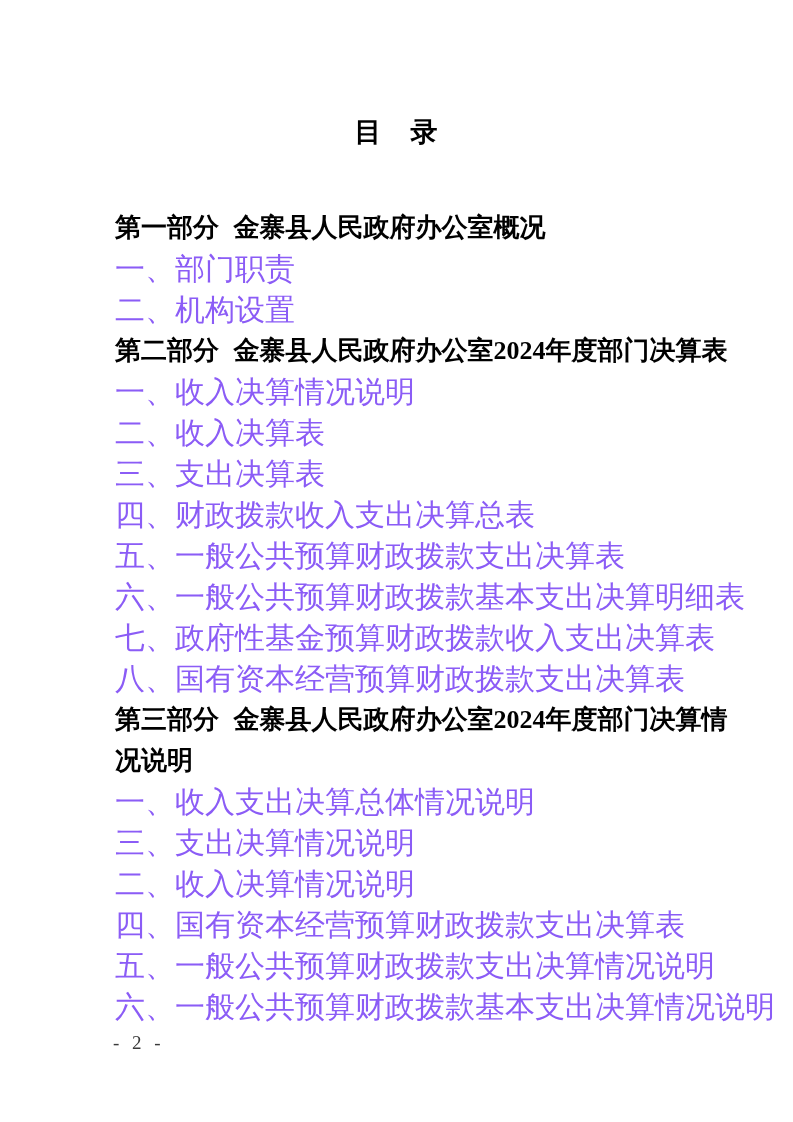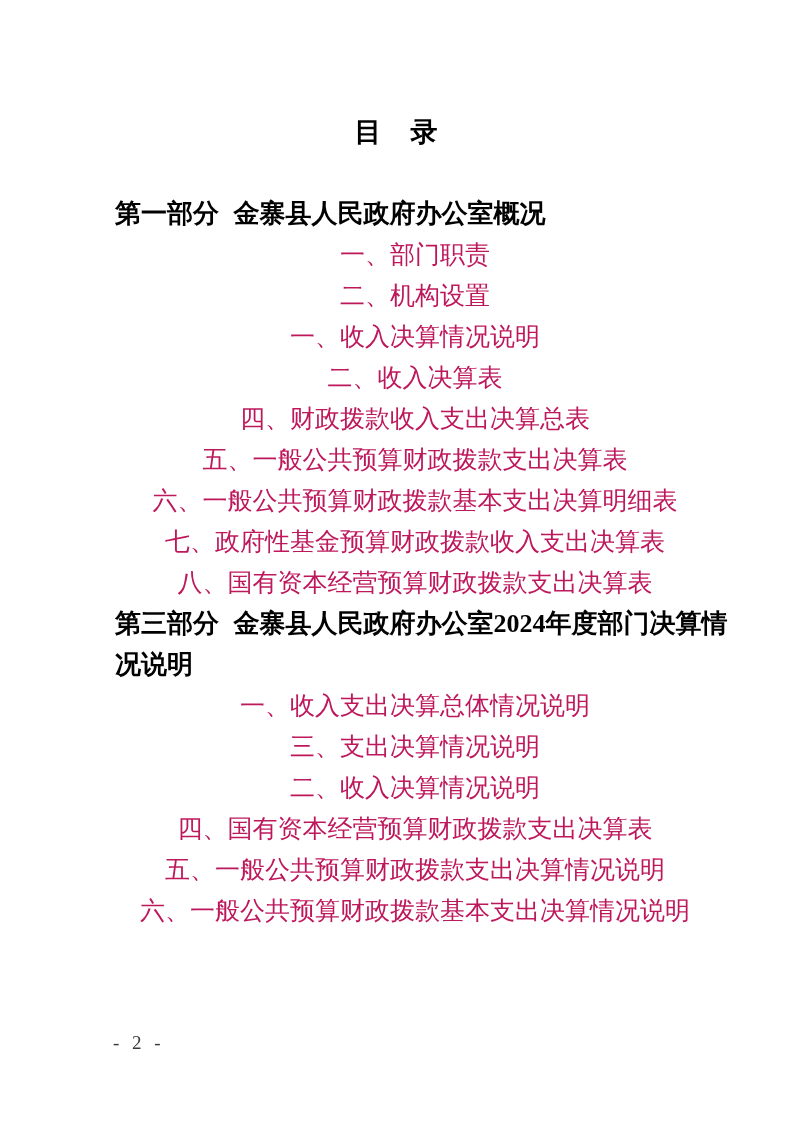--- a/index.html
+++ b/index.html
@@ -24,41 +24,40 @@
     margin: 0;
     text-align: center;
     font-size: 27px;
     font-weight: 700;
     line-height: 41px;
     color: #000000;
     letter-spacing: 1px;
   }
   .toc {
     position: absolute;
-    top: 193px;
+    top: 207px;
     left: 115px;
     width: 600px;
   }
   .toc p {
     margin: 0;
     height: 41px;
     line-height: 41px;
     white-space: nowrap;
   }
   .toc p.part {
     font-size: 26px;
     font-weight: 700;
     color: #000000;
     word-spacing: 8px;
   }
   .toc p.item {
-    font-size: 25px;
+    font-size: 30px;
     font-weight: 400;
-    color: #be185d;
-    text-align: center;
+    color: #8b5cf6;
   }
   .page-number {
     position: absolute;
     top: 1031px;
     left: 113px;
     font-size: 19px;
     line-height: 24px;
     letter-spacing: 4px;
     color: #3a3a3a;
     font-family: "Liberation Serif", "DejaVu Serif", serif;
@@ -68,22 +67,24 @@
 <body>
 
 <div class="page">
 
   <h1 class="toc-title">目　录</h1>
 
   <div class="toc">
     <p class="part">第一部分 金寨县人民政府办公室概况</p>
     <p class="item">一、部门职责</p>
     <p class="item">二、机构设置</p>
+    <p class="part">第二部分 金寨县人民政府办公室2024年度部门决算表</p>
     <p class="item">一、收入决算情况说明</p>
     <p class="item">二、收入决算表</p>
+    <p class="item">三、支出决算表</p>
     <p class="item">四、财政拨款收入支出决算总表</p>
     <p class="item">五、一般公共预算财政拨款支出决算表</p>
     <p class="item">六、一般公共预算财政拨款基本支出决算明细表</p>
     <p class="item">七、政府性基金预算财政拨款收入支出决算表</p>
     <p class="item">八、国有资本经营预算财政拨款支出决算表</p>
     <p class="part">第三部分 金寨县人民政府办公室2024年度部门决算情</p>
     <p class="part">况说明</p>
     <p class="item">一、收入支出决算总体情况说明</p>
     <p class="item">三、支出决算情况说明</p>
     <p class="item">二、收入决算情况说明</p>

